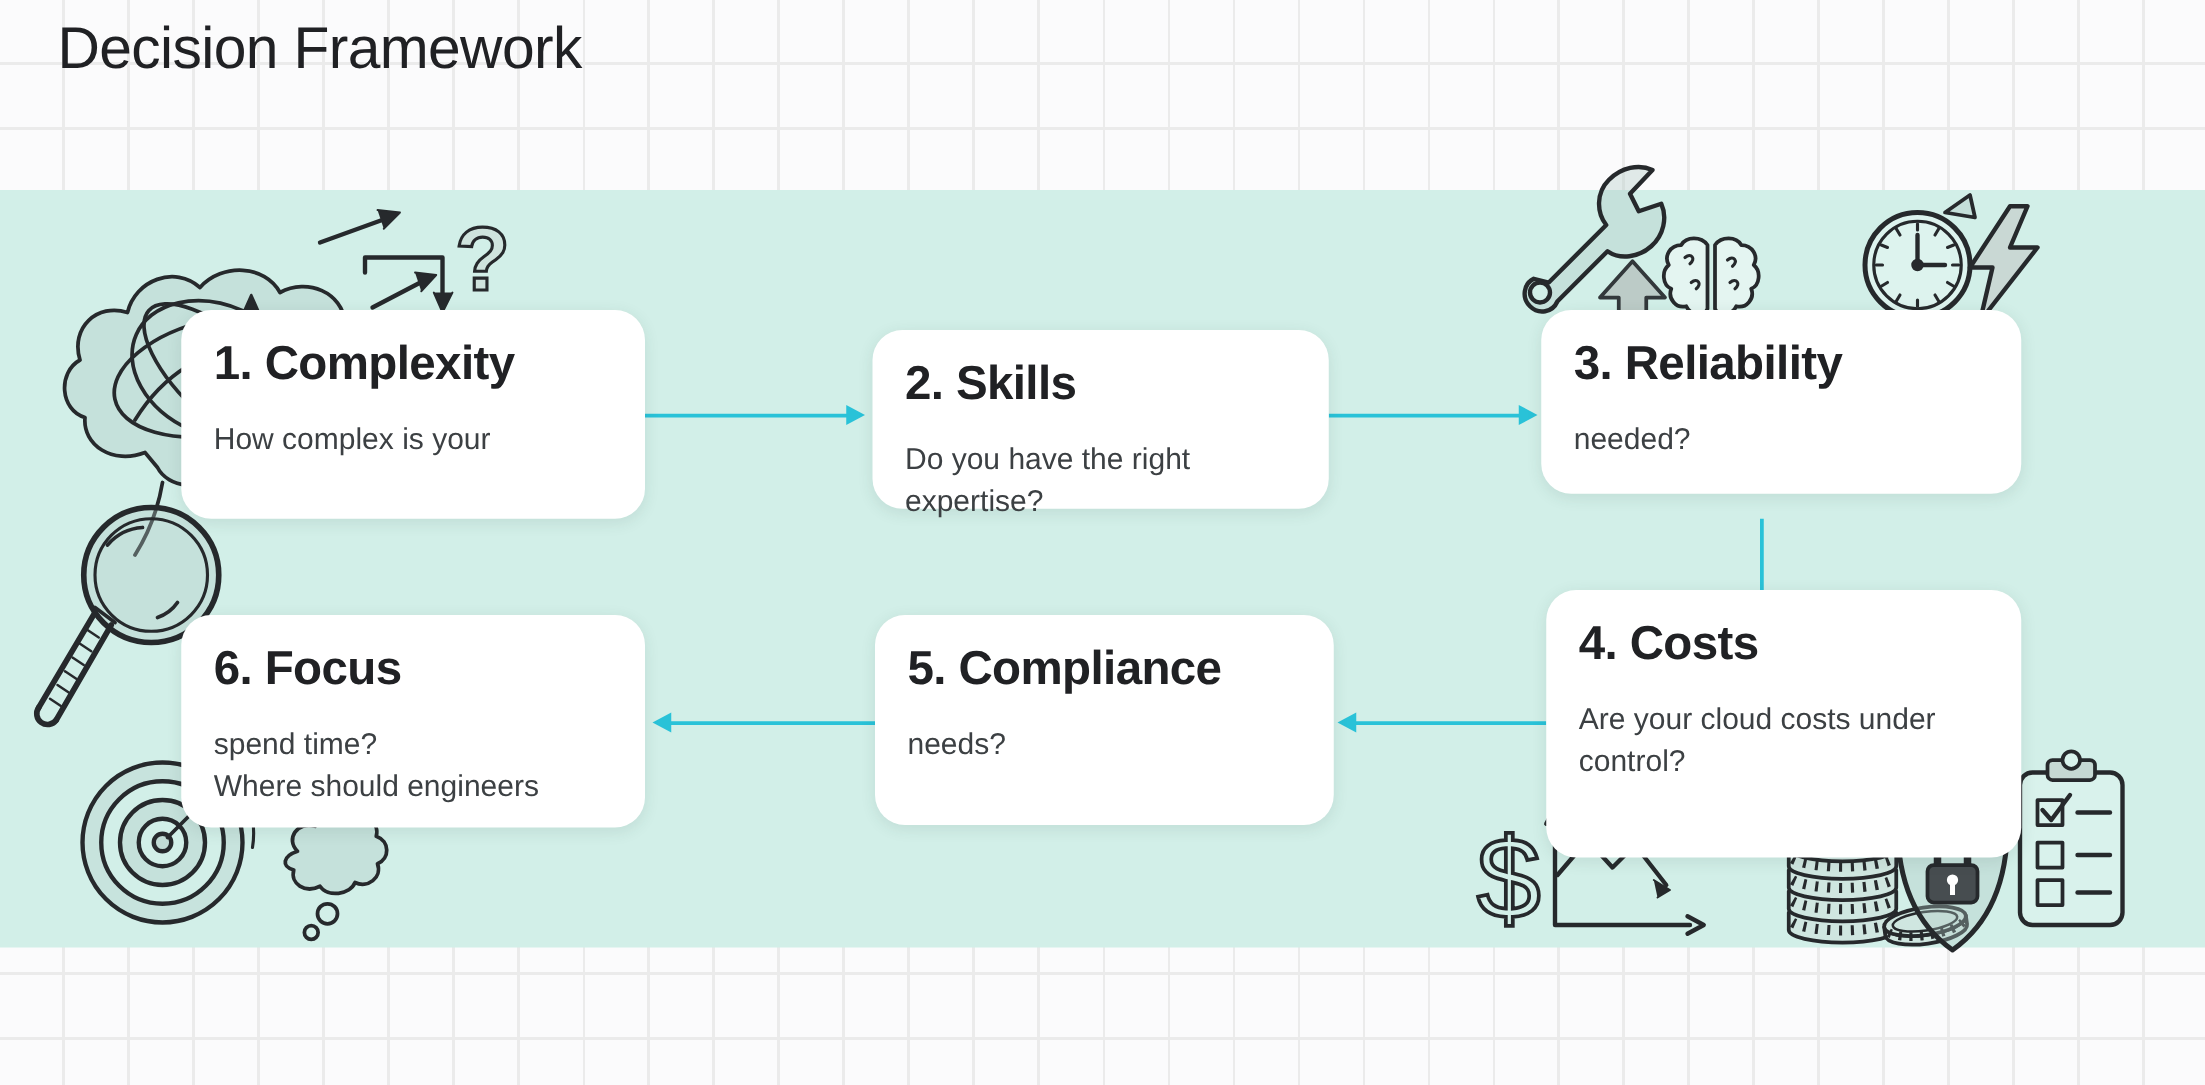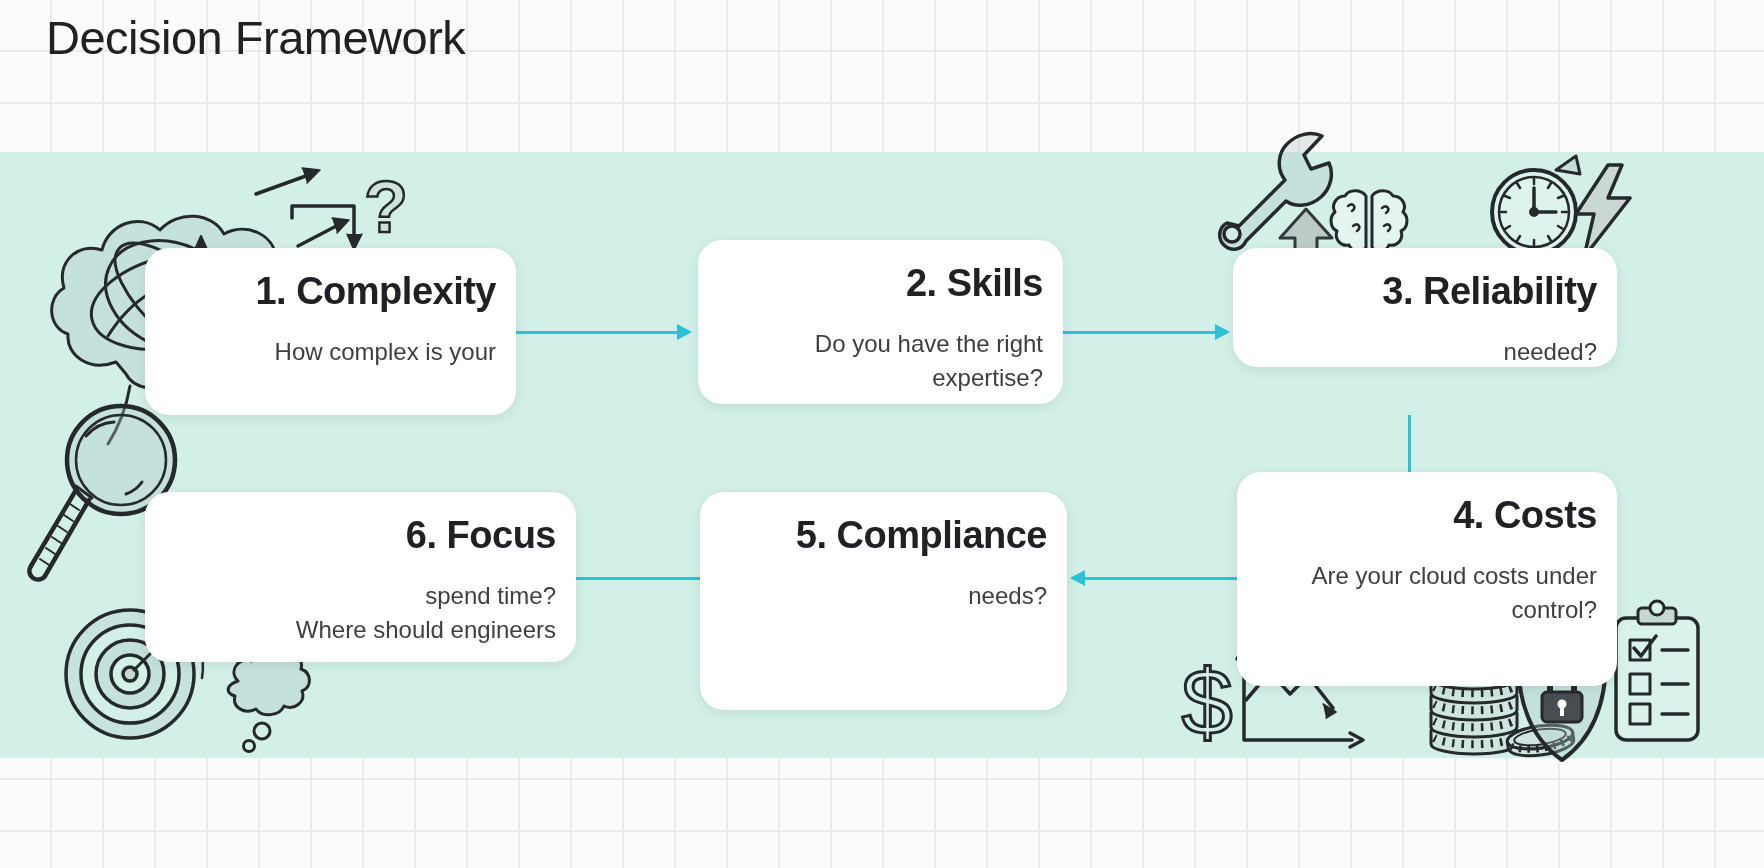--- a/index.html
+++ b/index.html
@@ -12,21 +12,21 @@
     font-family:"Liberation Sans","DejaVu Sans",sans-serif;
   }
   .band{position:absolute;left:0;right:0;top:152px;height:606px;background:var(--band,#d2efe8);}
   .page-title{
     position:absolute;left:46px;top:10px;font-size:47px;font-weight:400;
     color:var(--heading,#202124);letter-spacing:-0.5px;
   }
   .card{
     position:absolute;background:#ffffff;border-radius:24px;
     box-shadow:0 3px 12px rgba(40,70,62,0.10);
-    padding:22px 20px 0 26px;box-sizing:border-box;z-index:3;text-align:right;
+    padding:22px 20px 0 26px;box-sizing:border-box;z-index:3;
   }
   .card-title{
     font-size:38px;font-weight:700;color:var(--heading,#202124);
     letter-spacing:-0.5px;line-height:1.15;
   }
   .card-q{margin-top:21px;font-size:24px;color:var(--body,#3c4043);line-height:34px;}
   .card-q span{display:block;}
   .arrow-h,.arrow-v{position:absolute;z-index:2;}
   .arrow-h{height:16px;}
   .arrow-v{width:16px;}
@@ -230,51 +230,51 @@
       <i class="head-left"></i>
   </div>
 
   <div class="card" style="left:145px;top:248px;width:371px;height:167px">
     <div class="card-title">1. Complexity</div>
     <div class="card-q">
       <span>How complex is your</span>
     </div>
   </div>
 
-  <div class="card" style="left:698px;top:240px;width:365px;height:164px">
+  <div class="card" style="left:698px;top:264px;width:365px;height:143px">
     <div class="card-title">2. Skills</div>
     <div class="card-q">
       <span>Do you have the right</span>
       <span>expertise?</span>
     </div>
   </div>
 
-  <div class="card" style="left:1233px;top:248px;width:384px;height:119px">
+  <div class="card" style="left:1233px;top:248px;width:384px;height:147px">
     <div class="card-title">3. Reliability</div>
     <div class="card-q">
       <span>needed?</span>
     </div>
   </div>
 
   <div class="card" style="left:1237px;top:472px;width:380px;height:214px">
     <div class="card-title">4. Costs</div>
     <div class="card-q">
       <span>Are your cloud costs under</span>
       <span>control?</span>
     </div>
   </div>
 
-  <div class="card" style="left:700px;top:492px;width:367px;height:218px">
+  <div class="card" style="left:700px;top:492px;width:367px;height:168px">
     <div class="card-title">5. Compliance</div>
     <div class="card-q">
       <span>needs?</span>
     </div>
   </div>
 
-  <div class="card" style="left:145px;top:492px;width:431px;height:170px">
+  <div class="card" style="left:145px;top:492px;width:371px;height:170px">
     <div class="card-title">6. Focus</div>
     <div class="card-q">
       <span>spend time?</span>
       <span>Where should engineers</span>
     </div>
   </div>
 
   <div class="page-title">Decision Framework</div>
 
 </div>

